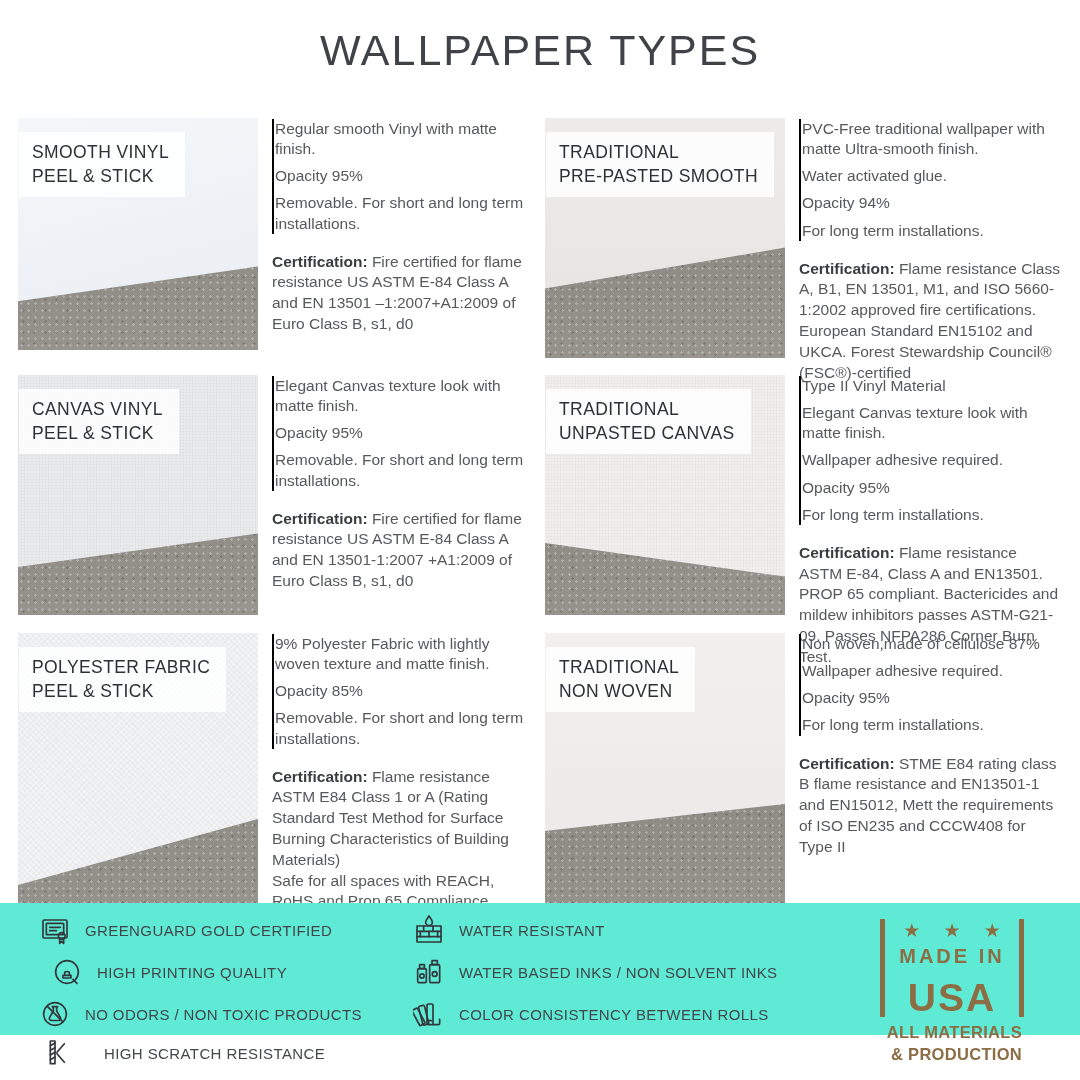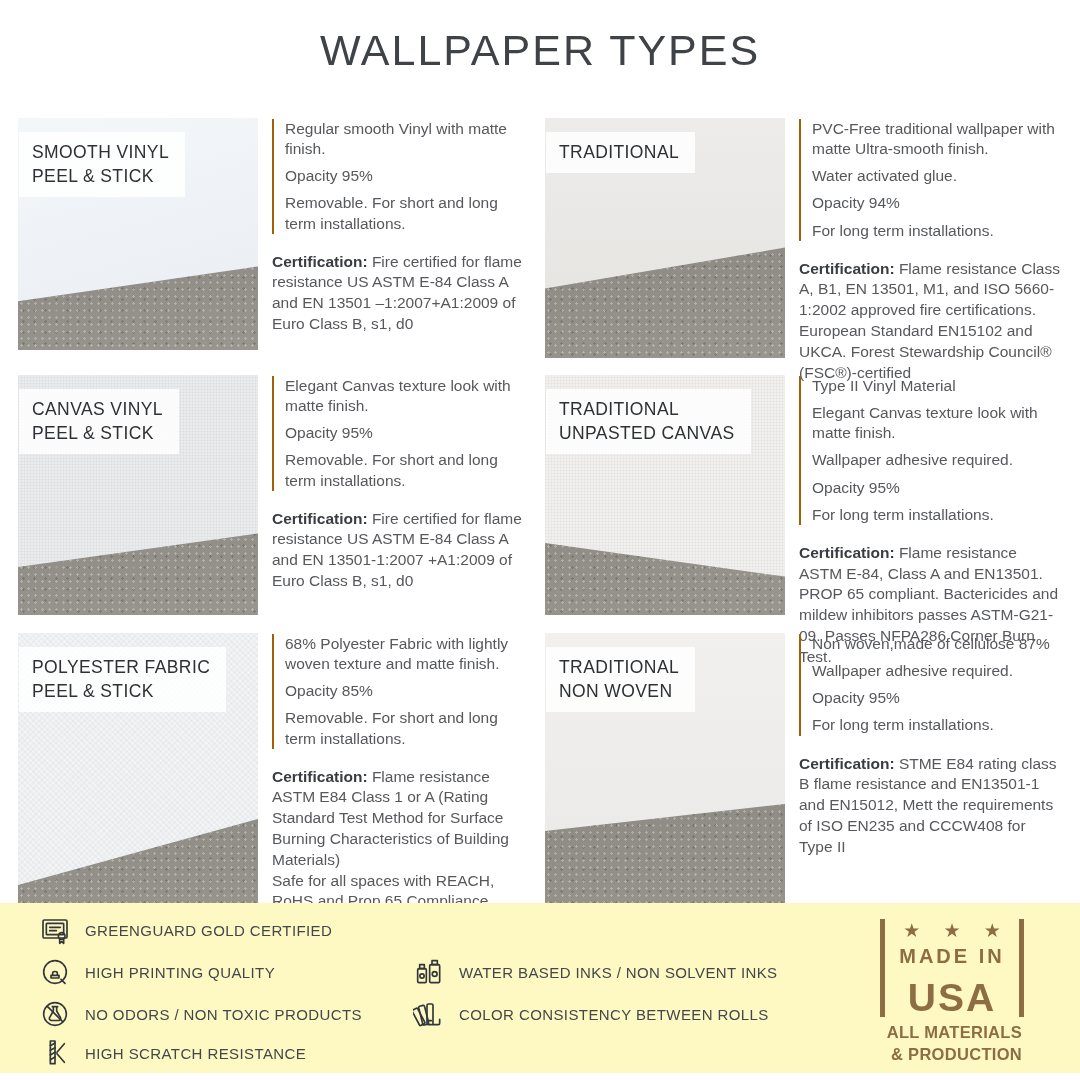--- a/index.html
+++ b/index.html
@@ -38,27 +38,27 @@
   .fl4{clip-path:polygon(0 70%,100% 84%,100% 100%,0 100%);}
   .fl5{clip-path:polygon(0 84%,100% 62%,100% 100%,0 100%);}
   .fl6{clip-path:polygon(0 66%,100% 57%,100% 100%,0 100%);}
 
   .label-box{position:absolute;top:14px;left:1px;background:rgba(255,255,255,0.85);
      padding:8px 16px 9px 13px;max-width:205px;}
   .label-box span{display:block;font-size:17.5px;font-weight:500;color:#2d3134;
      letter-spacing:0.4px;line-height:1.38;white-space:nowrap;}
 
   .p-text{margin-left:14px;flex:1;padding-top:1px;}
-  .desc{border-left:2px solid #a16207;padding-left:11px;}
+  .desc{border-left:2px solid #000000;padding-left:1px;}
   .desc p{margin:0 0 7px;font-size:15.5px;line-height:1.3;color:#56585c;}
   .desc p:last-child{margin-bottom:2px;}
   .cert{margin-top:18px;font-size:15.5px;line-height:1.34;color:#56585c;white-space:pre-line;}
   .cert b{color:#393c40;font-weight:700;}
 
-  .footer{position:absolute;left:0;top:903px;width:1080px;height:170px;background:#fef9c3;}
+  .footer{position:absolute;left:0;top:903px;width:1080px;height:132px;background:#5eead4;}
   .f-item{position:absolute;display:flex;align-items:center;height:36px;}
   .f-item .ico{width:34px;height:34px;flex:0 0 34px;display:flex;align-items:center;justify-content:center;margin-right:13px;}
   .f-item .lbl{font-size:15px;color:#43474b;letter-spacing:0.4px;white-space:nowrap;}
 
   .usa-badge{position:absolute;left:880px;top:16px;width:122px;text-align:center;
      border-left:5px solid #8c6d44;border-right:5px solid #8c6d44;padding:0 6px;}
   .usa-badge .stars{font-size:19px;color:#8c6d44;letter-spacing:9px;line-height:1.1;
      text-indent:9px;margin-top:2px;}
   .usa-badge .madein{font-size:20px;font-weight:600;color:#8c6d44;letter-spacing:3px;margin-top:3px;}
   .usa-badge .usa{font-size:39px;font-weight:800;color:#8c6d44;letter-spacing:2px;line-height:1.0;margin-top:10px;}
@@ -90,20 +90,21 @@
       </div>
       <div class="cert"><b>Certification:</b> <span>Fire certified for flame resistance US ASTM E-84 Class A and EN 13501 –1:2007+A1:2009 of Euro Class B, s1, d0</span></div>
     </div>
   </div>
 
   <div class="panel" style="left:545px;top:118px;width:517px;">
     <div class="p-img h240 wp2">
       <div class="floor fl2"></div>
       <div class="label-box">
         <span>TRADITIONAL</span>
+        <span>PRE-PASTED SMOOTH</span>
       </div>
     </div>
     <div class="p-text">
       <div class="desc">
         <p>PVC-Free traditional wallpaper with matte Ultra-smooth finish.</p>
         <p>Water activated glue.</p>
         <p>Opacity 94%</p>
         <p>For long term installations.</p>
       </div>
       <div class="cert"><b>Certification:</b> <span>Flame resistance Class A, B1, EN 13501, M1, and ISO 5660-1:2002 approved fire certifications. European Standard EN15102 and UKCA. Forest Stewardship Council® (FSC®)-certified</span></div>
@@ -151,21 +152,21 @@
   <div class="panel" style="left:18px;top:633px;width:512px;">
     <div class="p-img h237 wp5 tex-fabric">
       <div class="floor fl5"></div>
       <div class="label-box">
         <span>POLYESTER FABRIC</span>
         <span>PEEL &amp; STICK</span>
       </div>
     </div>
     <div class="p-text">
       <div class="desc">
-        <p>68% Polyester Fabric with lightly woven texture and matte finish.</p>
+        <p>9% Polyester Fabric with lightly woven texture and matte finish.</p>
         <p>Opacity 85%</p>
         <p>Removable.  For short and long term installations.</p>
       </div>
       <div class="cert"><b>Certification:</b> <span>Flame resistance ASTM E84 Class 1 or A (Rating Standard Test Method for Surface Burning Characteristics of Building Materials)
 Safe for all spaces with REACH, RoHS and Prop 65 Compliance</span></div>
     </div>
   </div>
 
   <div class="panel" style="left:545px;top:633px;width:517px;">
     <div class="p-img h237 wp6">
@@ -195,21 +196,21 @@
           <rect x="11" y="14" width="26" height="17" rx="1"></rect>
           <line x1="16" y1="20" x2="32" y2="20"></line>
           <line x1="16" y1="25" x2="26" y2="25"></line>
           <circle cx="34" cy="33" r="5"></circle>
           <path d="M31 37 v7 l3 -2.6 3 2.6 v-7"></path>
         </svg>
       </span>
       <span class="lbl">GREENGUARD GOLD CERTIFIED</span>
     </div>
 
-    <div class="f-item" style="left:38px;top:51px;">
+    <div class="f-item" style="left:50px;top:51px;">
       <span class="ico">
         <svg class="line-ic" width="32" height="32" viewBox="0 0 48 48">
           <circle cx="24" cy="24" r="17"></circle>
           <path d="M18 29 h12 v4 h-12 z"></path>
           <path d="M20.5 29 v-3.5 c0 -3 7 -3 7 0 v3.5"></path>
           <path d="M33 35 l6 6"></path>
         </svg>
       </span>
       <span class="lbl">HIGH PRINTING QUALITY</span>
     </div>
@@ -218,35 +219,51 @@
       <span class="ico">
         <svg class="line-ic" width="32" height="32" viewBox="0 0 48 48">
           <circle cx="24" cy="24" r="17"></circle>
           <path d="M20 13 h8 M21.5 13 v6.5 l-5.5 9.5 a3.2 3.2 0 0 0 2.8 4.8 h10.4 a3.2 3.2 0 0 0 2.8 -4.8 l-5.5 -9.5 v-6.5"></path>
           <line x1="12.5" y1="12.5" x2="35.5" y2="35.5"></line>
         </svg>
       </span>
       <span class="lbl">NO ODORS / NON TOXIC PRODUCTS</span>
     </div>
 
-    <div class="f-item" style="left:38px;top:132px;">
+    <div class="f-item" style="left:38px;top:132px;gap:19px;">
       <span class="ico">
         <svg class="line-ic" width="32" height="32" viewBox="0 0 48 48">
           <rect x="17" y="6" width="7" height="34"></rect>
           <line x1="17" y1="13" x2="24" y2="9"></line>
           <line x1="17" y1="20" x2="24" y2="16"></line>
           <line x1="17" y1="27" x2="24" y2="23"></line>
           <line x1="17" y1="34" x2="24" y2="30"></line>
           <line x1="27" y1="23" x2="38" y2="10"></line>
           <line x1="27" y1="25" x2="38" y2="38"></line>
         </svg>
       </span>
       <span class="lbl">HIGH SCRATCH RESISTANCE</span>
     </div>
 
+    <div class="f-item" style="left:412px;top:9px;">
+      <span class="ico">
+        <svg class="line-ic" width="32" height="32" viewBox="0 0 48 48">
+          <rect x="6" y="18" width="36" height="24"></rect>
+          <line x1="6" y1="26" x2="42" y2="26"></line>
+          <line x1="6" y1="34" x2="42" y2="34"></line>
+          <line x1="16" y1="18" x2="16" y2="26"></line>
+          <line x1="30" y1="18" x2="30" y2="26"></line>
+          <line x1="11" y1="26" x2="11" y2="34"></line>
+          <line x1="24" y1="26" x2="24" y2="34"></line>
+          <line x1="37" y1="26" x2="37" y2="34"></line>
+          <path d="M24 3 c-2.8 4.4 -5 6.6 -5 9.3 a5 5 0 0 0 10 0 c0 -2.7 -2.2 -4.9 -5 -9.3 z"></path>
+        </svg>
+      </span>
+      <span class="lbl">WATER RESISTANT</span>
+    </div>
 
     <div class="f-item" style="left:412px;top:51px;">
       <span class="ico">
         <svg class="line-ic" width="32" height="32" viewBox="0 0 48 48">
           <rect x="7" y="19" width="13" height="21" rx="2"></rect>
           <rect x="10" y="13" width="7" height="6"></rect>
           <circle cx="13.5" cy="30" r="3.2"></circle>
           <rect x="25" y="13" width="15" height="27" rx="2"></rect>
           <rect x="28.5" y="7" width="8" height="6"></rect>
           <circle cx="32.5" cy="27" r="3.6"></circle>

